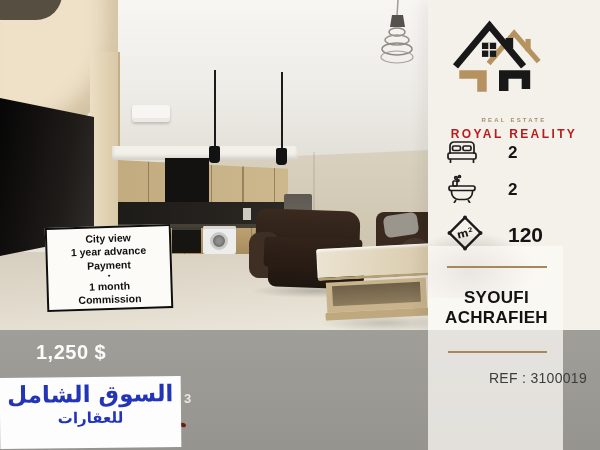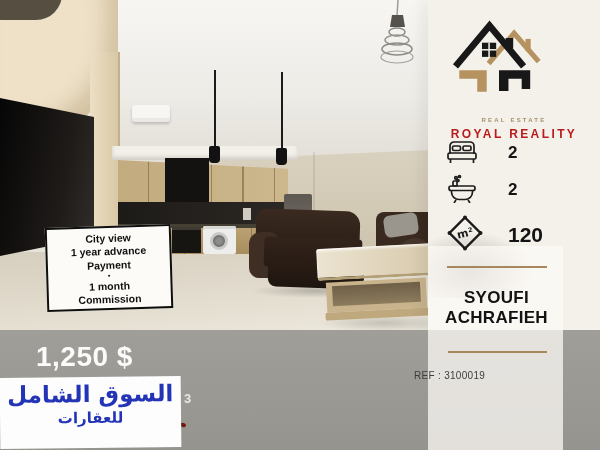--- a/index.html
+++ b/index.html
@@ -128,25 +128,25 @@
   .feat-val{ margin-left:22px; font-size:17px; font-weight:800; color:#141414; }
   .feat-row.r1{ margin-bottom:5px; }
   .feat-row.r2{ margin-bottom:7px; }
   .feat-row.r3 .feat-val{ font-size:21px; }
 
   .goldline{ height:2px; background:#a8885a; z-index:6; }
   .gl1{ left:447px; top:266px; width:100px; }
   .gl2{ left:448px; top:351px; width:99px; }
   .location{ left:430px; top:288px; width:133px; text-align:center; z-index:6;
     font-size:17px; font-weight:800; letter-spacing:.3px; line-height:1.15; color:#131313; }
-  .ref{ left:414px; top:370px; width:133px; text-align:left; z-index:6;
-    font-size:10px; letter-spacing:.3px; color:#3d3d3d; }
+  .ref{ left:454px; top:370px; width:133px; text-align:right; z-index:6;
+    font-size:14px; letter-spacing:.3px; color:#3d3d3d; }
 
   
-  .price{ left:36px; top:341px; z-index:6; font-size:28px; font-weight:700;
+  .price{ left:36px; top:341px; z-index:6; font-size:20px; font-weight:700;
     letter-spacing:.5px; color:#fbfbfa; }
   .period{ left:168px; top:361px; z-index:6; font-size:19px; color:#e8e7e4; }
   .fragment{ left:184px; top:391px; z-index:6; font-size:13px; font-weight:700; color:rgba(255,255,255,.75); }
   .reddot{ left:180px; top:423px; width:6px; height:4px; background:#6f1b12;
     border-radius:50%; transform:rotate(20deg); z-index:6; }
 
   
   .watermark{ left:0; top:377px; width:181px; height:71px; background:#fdfdfd; z-index:8;
     transform:rotate(-.6deg); text-align:center; direction:rtl;
     font-family:"DejaVu Sans", sans-serif; color:#2334b6; }

